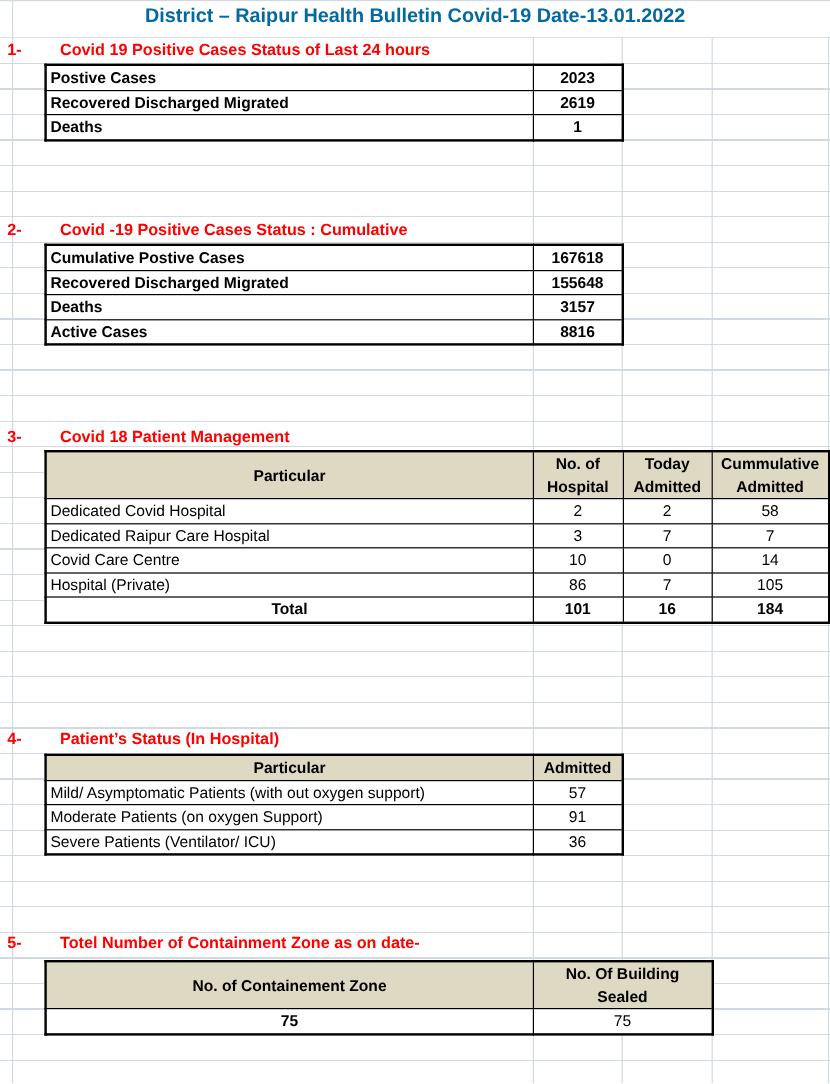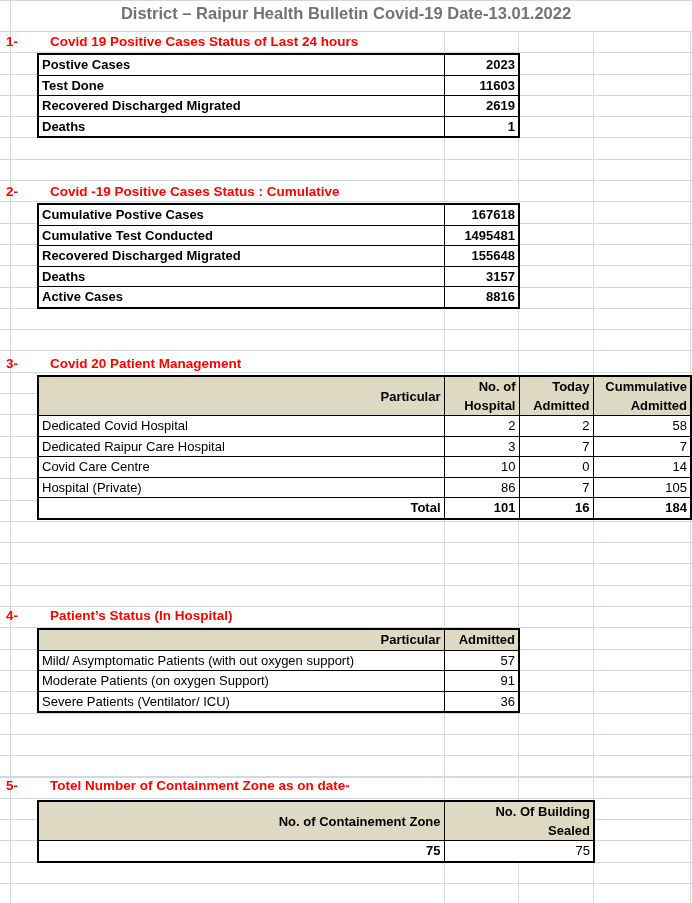--- a/index.html
+++ b/index.html
@@ -10,37 +10,37 @@
   
   .hgrid{
     position:absolute;left:0;top:31px;width:692px;height:872px;z-index:0;
     background-image:repeating-linear-gradient(to bottom,#d3d9e0 0 1px,transparent 1px 21.3px);
   }
   .topline{position:absolute;left:0;top:0;width:692px;height:1px;background:#d3d9e0;z-index:0;}
   .vline{position:absolute;width:1px;background:#d3d9e0;z-index:0;}
   
   .title{
     position:absolute;left:0;top:4px;width:692px;text-align:center;z-index:2;
-    color:#737373;font-weight:bold;font-size:16.5px;
+    color:#0369a1;font-weight:bold;font-size:16.5px;
   }
   .sec{position:absolute;left:0;width:692px;height:19px;z-index:2;color:#ff0000;font-weight:bold;font-size:13.5px;}
   .sec .num{position:absolute;left:6px;top:0;}
   .sec .txt{position:absolute;left:50px;top:0;}
   
   table.tbl{
     position:absolute;z-index:1;border-collapse:collapse;table-layout:fixed;
     background:#ffffff;border:2px solid #000;font-size:13px;
   }
   table.tbl td{
     border-top:1px solid #000;border-bottom:1px solid #000;
     border-left:1.5px solid #000;border-right:1.5px solid #000;
     height:19.5px;padding:0 3px;overflow:hidden;white-space:nowrap;
   }
   td.lbl{text-align:left;padding-left:4px;}
-  td.ctr{text-align:right;margin-top:16px;}
+  td.ctr{text-align:center;margin-top:16px;}
   .b{font-weight:bold;}
   td.beige{background:#ddd9c3;}
   td.hh{height:40px;}
   .pre{white-space:pre-line !important;line-height:19px;text-align:center;}
 </style>
 </head>
 <body>
 
 <div class="sheet">
 
@@ -62,24 +62,20 @@
     <colgroup>
         <col style="width:406px">
         <col style="width:75px">
       </colgroup>
     <tbody>
         <tr>
       <td class="lbl b">Postive Cases</td>
       <td class="ctr b">2023</td>
         </tr>
     <tr>
-      <td class="lbl b">Test Done</td>
-      <td class="ctr b">11603</td>
-        </tr>
-    <tr>
       <td class="lbl b">Recovered Discharged Migrated</td>
       <td class="ctr b">2619</td>
         </tr>
     <tr>
       <td class="lbl b">Deaths</td>
       <td class="ctr b">1</td>
         </tr>
   </tbody>
     </table>
 
@@ -91,41 +87,37 @@
     <colgroup>
         <col style="width:406px">
         <col style="width:75px">
       </colgroup>
     <tbody>
         <tr>
       <td class="lbl b">Cumulative Postive Cases</td>
       <td class="ctr b">167618</td>
         </tr>
     <tr>
-      <td class="lbl b">Cumulative Test Conducted</td>
-      <td class="ctr b">1495481</td>
-        </tr>
-    <tr>
       <td class="lbl b">Recovered Discharged Migrated</td>
       <td class="ctr b">155648</td>
         </tr>
     <tr>
       <td class="lbl b">Deaths</td>
       <td class="ctr b">3157</td>
         </tr>
     <tr>
       <td class="lbl b">Active Cases</td>
       <td class="ctr b">8816</td>
         </tr>
   </tbody>
     </table>
 
   <div class="sec" style="top:356px;">
     <span class="num">3-</span>
-    <span class="txt">Covid 20 Patient Management</span>
+    <span class="txt">Covid 18 Patient Management</span>
   </div>
   <table class="tbl" style="left:37px;top:375px;width:653px;">
     <colgroup>
         <col style="width:406px">
         <col style="width:75px">
         <col style="width:74px">
         <col style="width:98px">
       </colgroup>
     <tbody>
         <tr>

